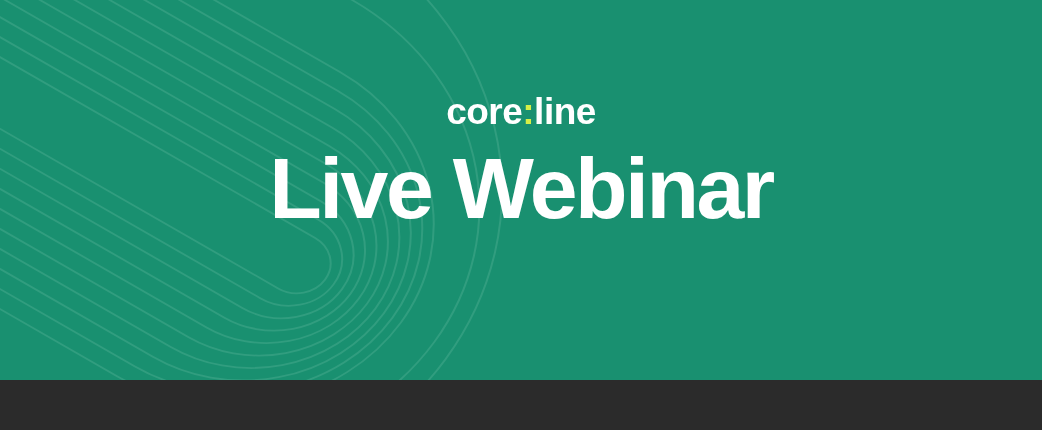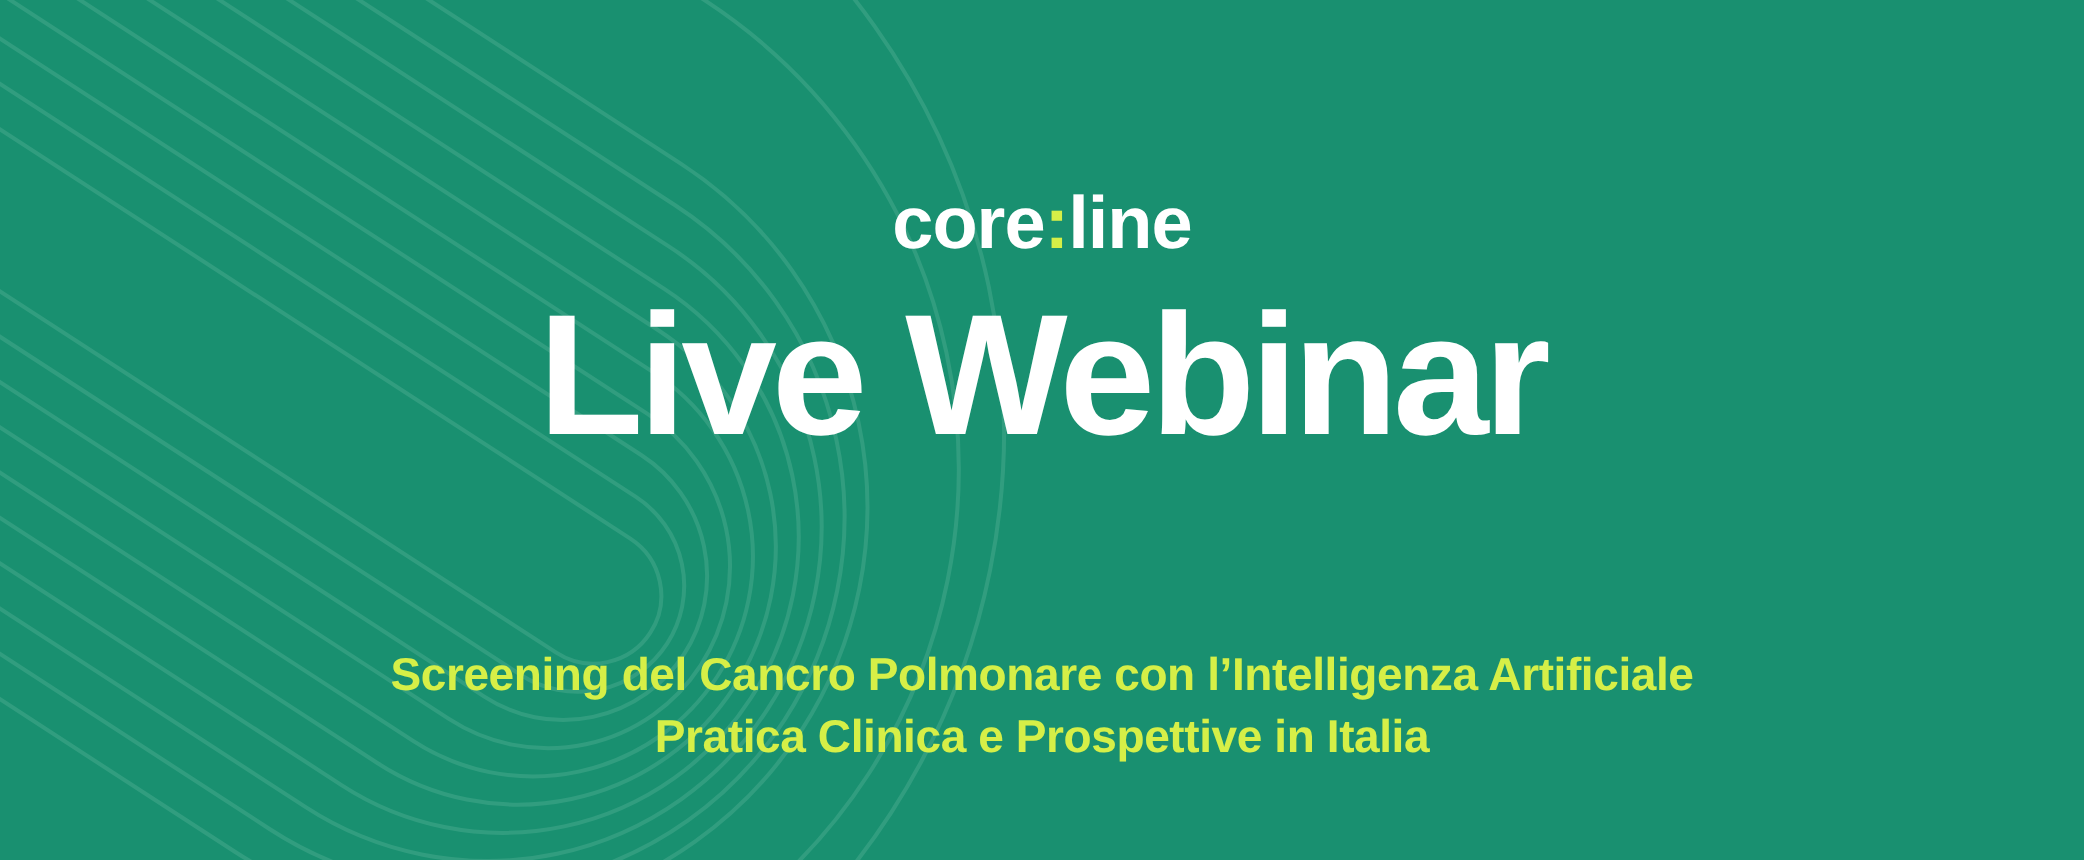--- a/index.html
+++ b/index.html
@@ -5,21 +5,21 @@
 <style>
   html, body {
     margin: 0;
     padding: 0;
     background: #2b2b2b;
   }
 
   .banner {
     position: relative;
     width: 1042px;
-    height: 430px;
+    height: 380px;
     overflow: hidden;
     font-family: "Liberation Sans", "DejaVu Sans", sans-serif;
     background: #199070;
     -webkit-font-smoothing: antialiased;
   }
 
   
   .bg-decor {
     position: absolute;
     inset: 0;
@@ -125,19 +125,15 @@
   </div>
 
   <div class="content">
 
     <div class="logo">
       <span>core</span><span class="logo-colon">:</span><span>line</span>
     </div>
 
     <h1 class="headline">Live Webinar</h1>
 
-    <div class="subtitle">
-      <span class="subtitle-line">Screening del Cancro Polmonare con l’Intelligenza Artificiale</span>
-      <span class="subtitle-line">Pratica Clinica e Prospettive in Italia</span>
-    </div>
 
   </div>
 </div>
 
 </body></html>

